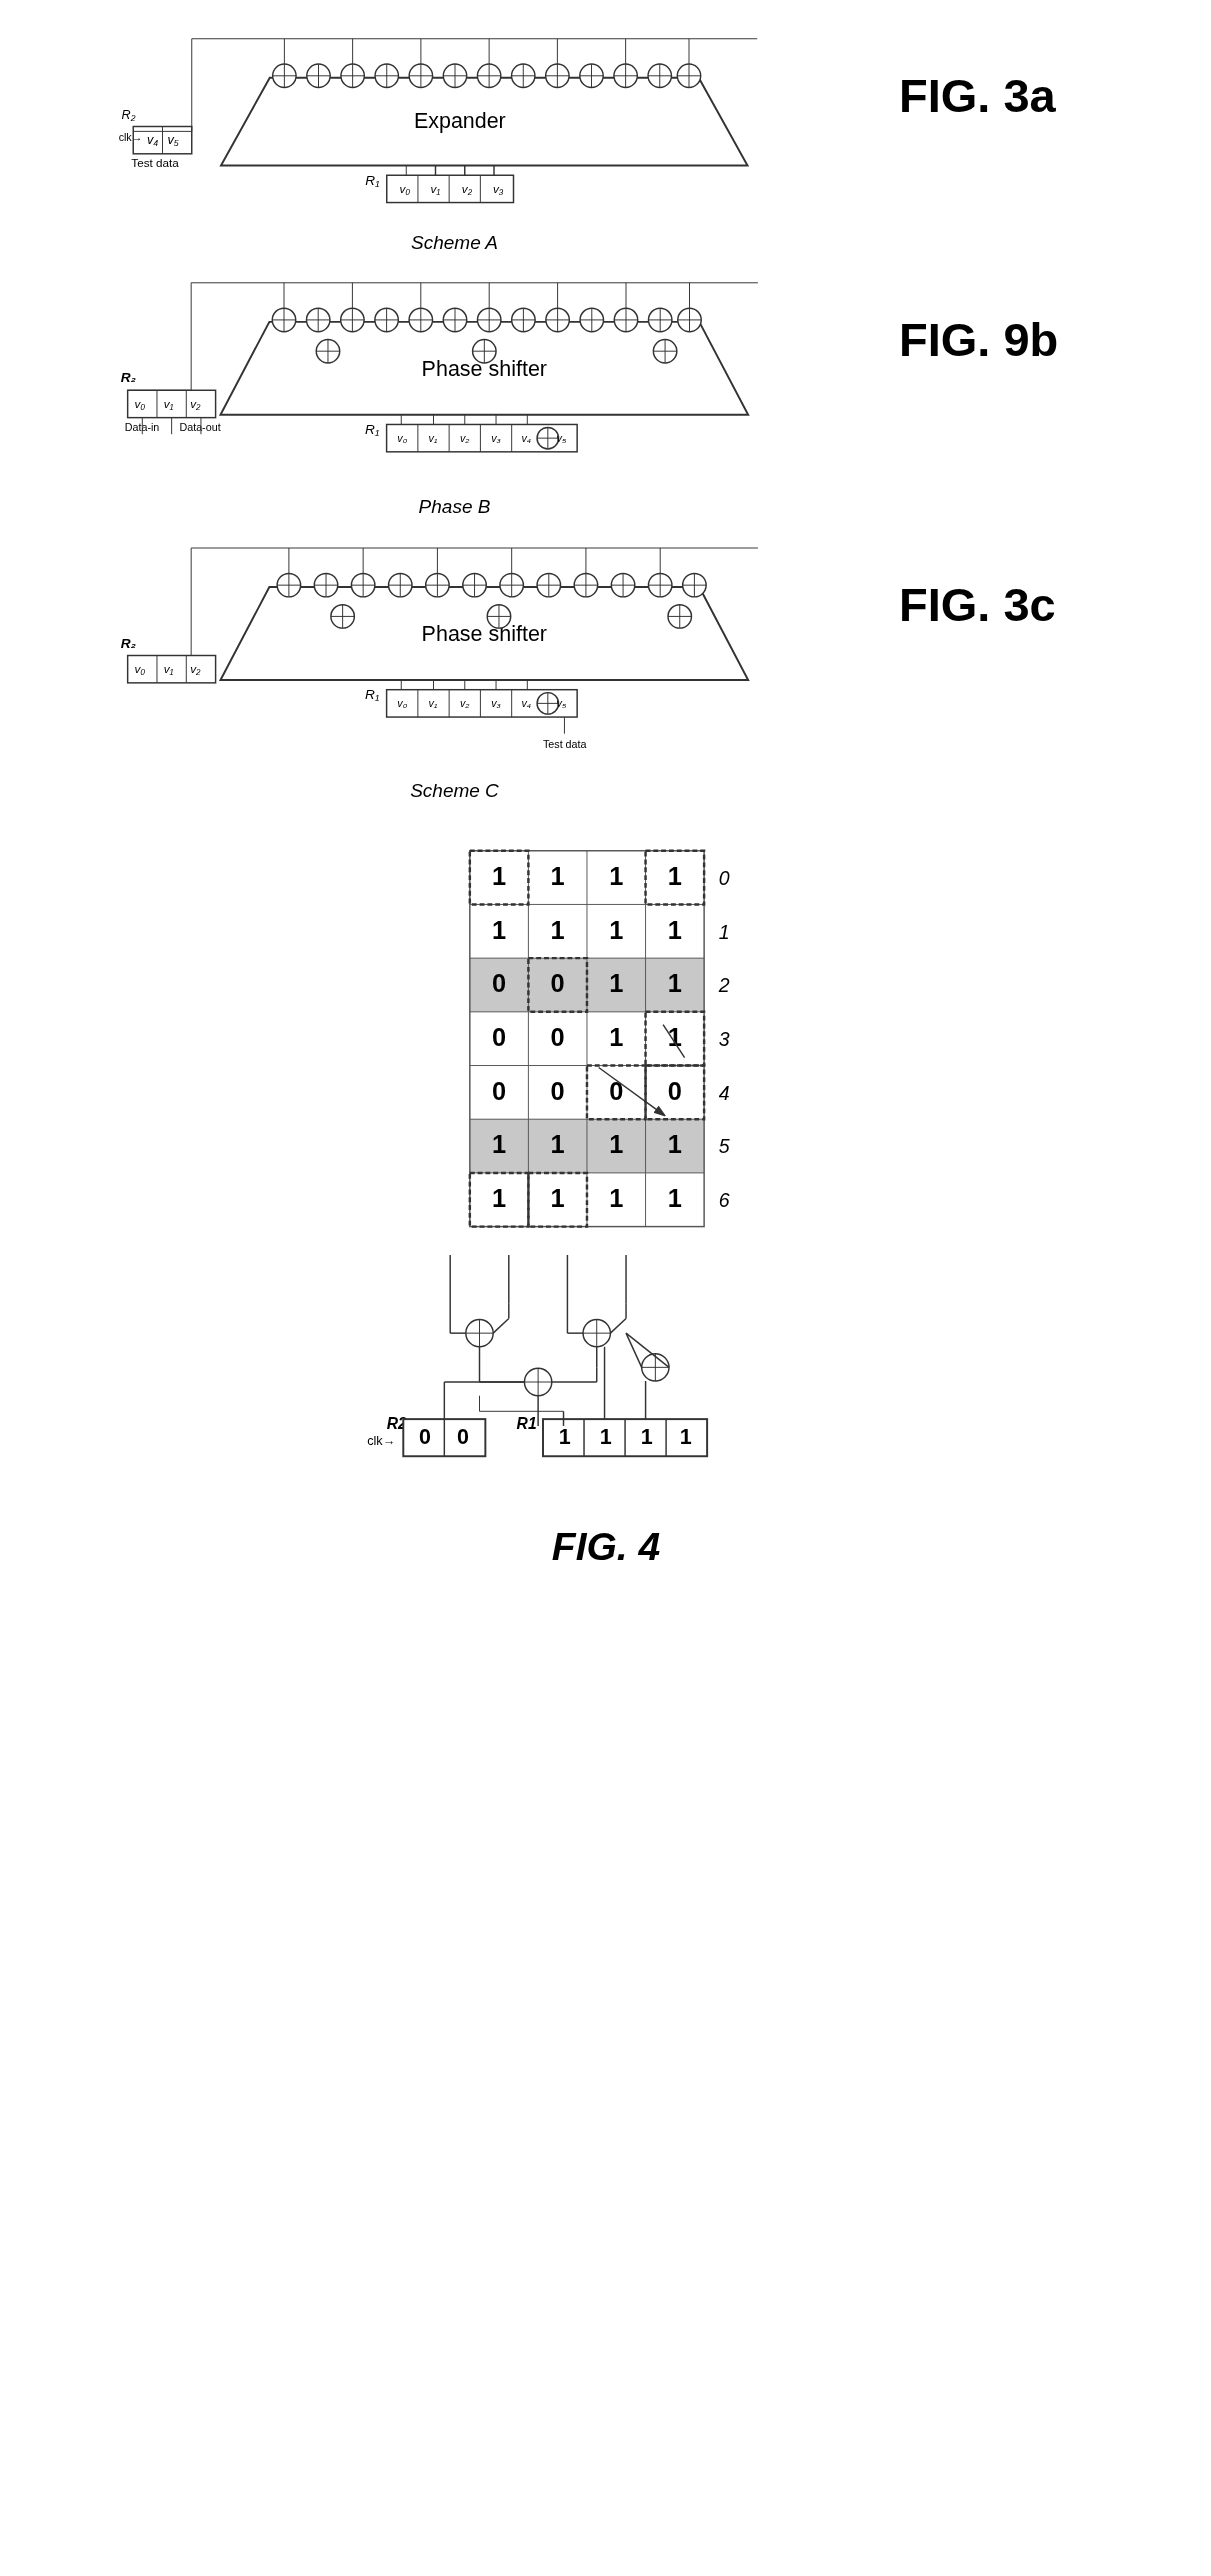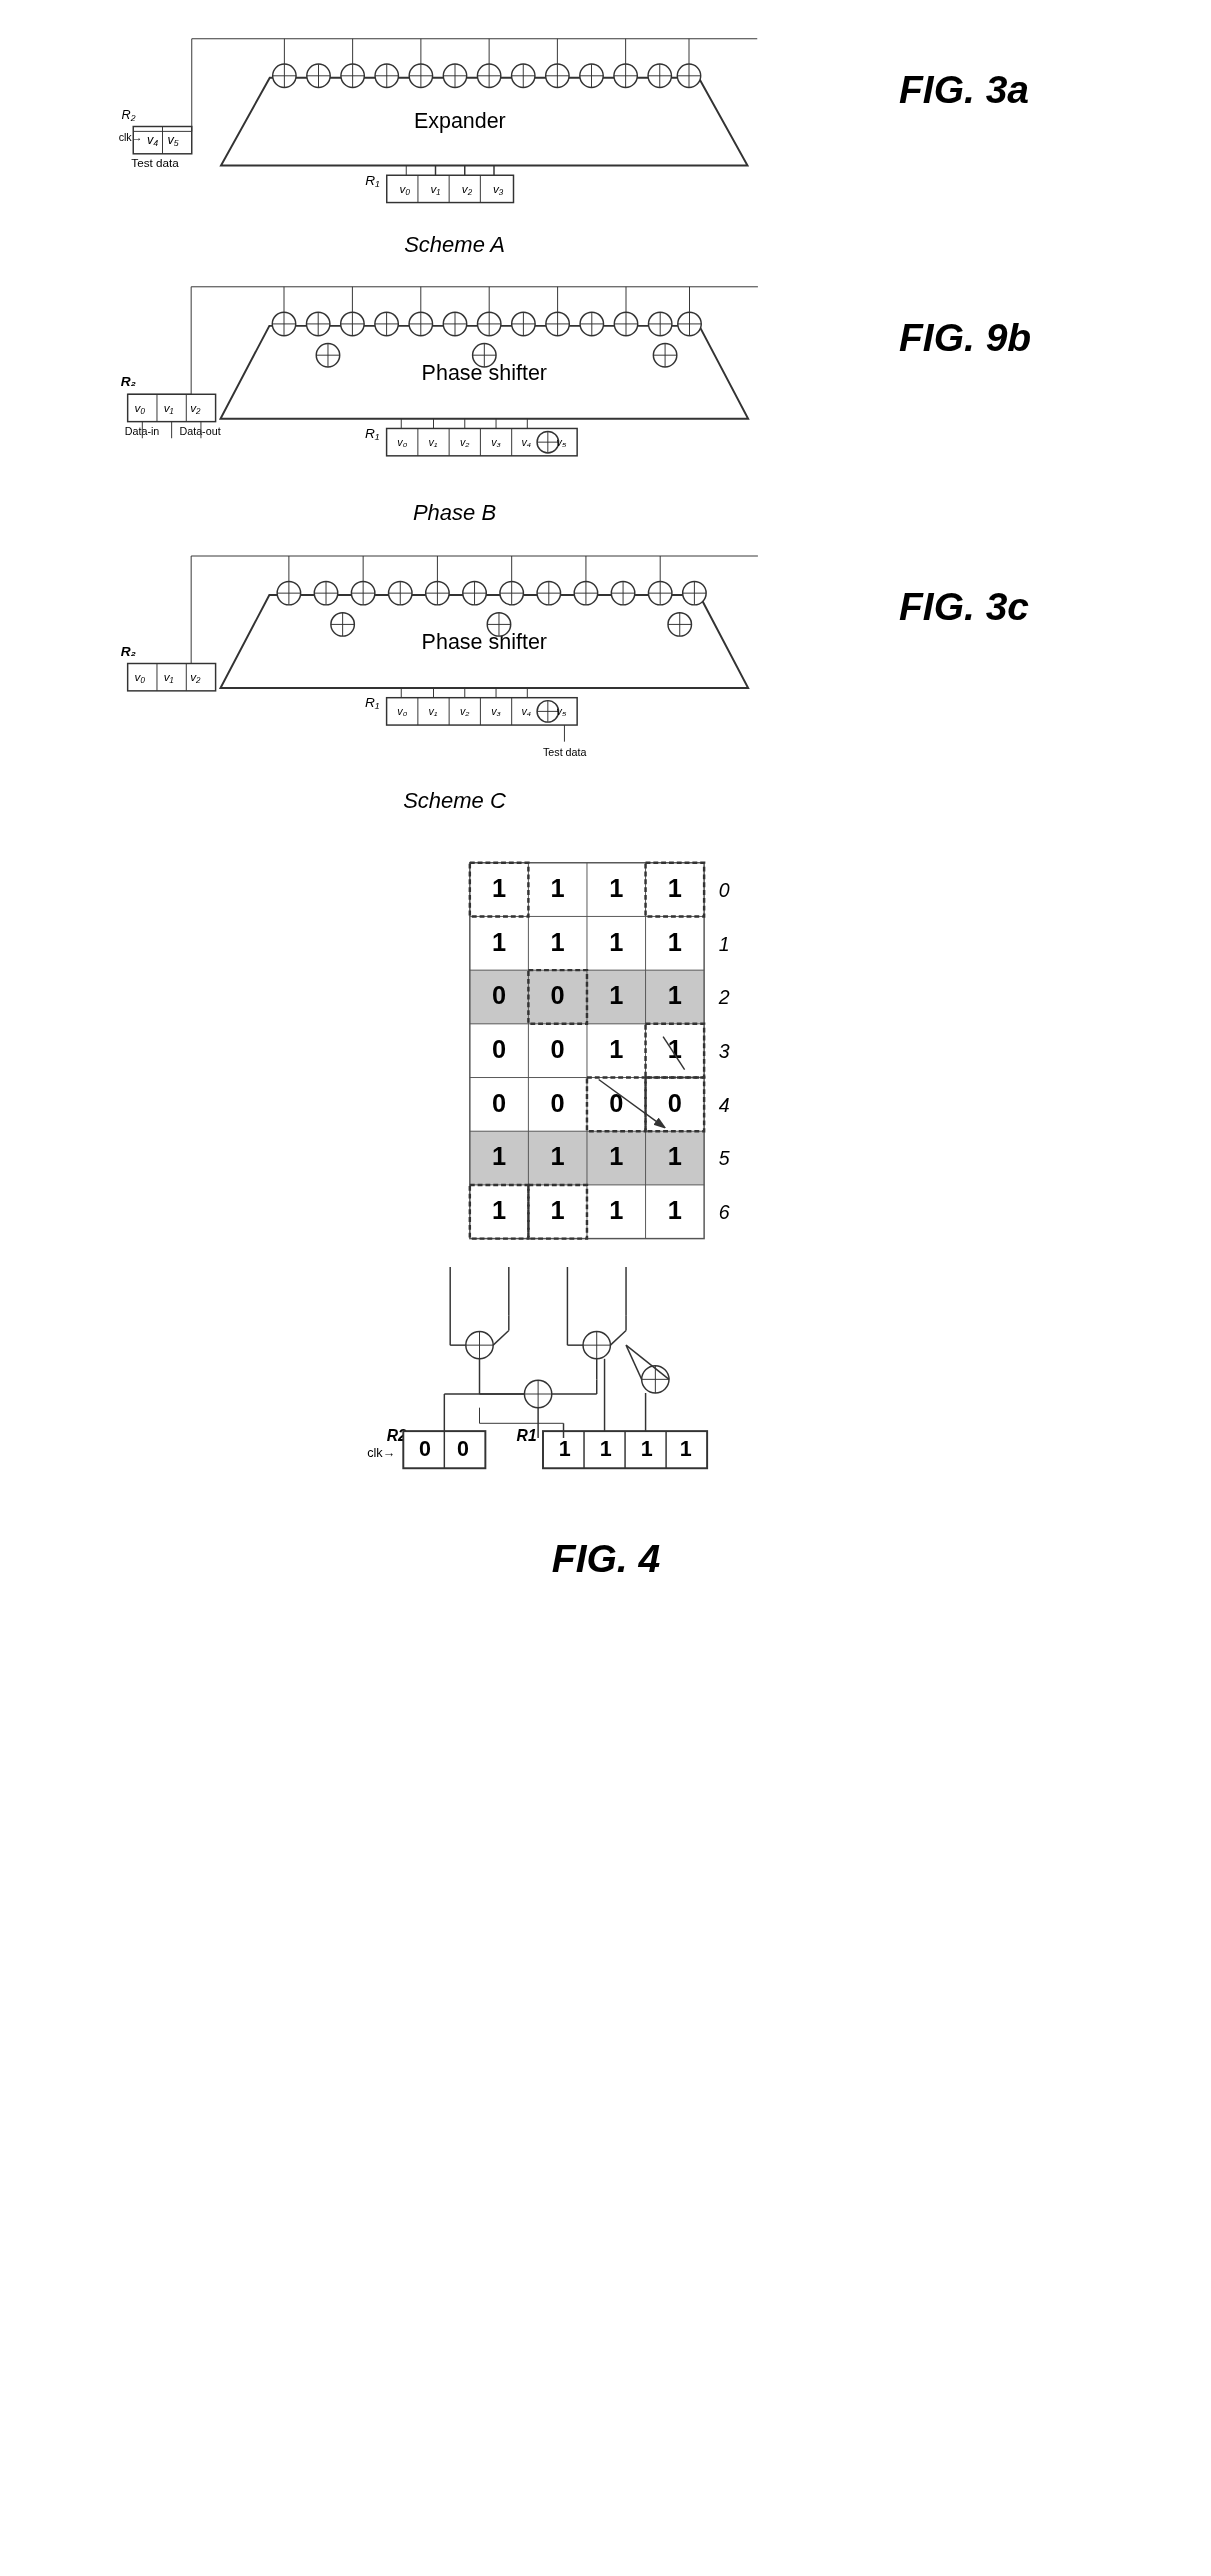--- a/index.html
+++ b/index.html
@@ -20,44 +20,43 @@
 
     .scheme-container {
       width: 831px;
       display: flex;
       flex-direction: column;
       align-items: center;
       position: relative;
     }
 
     .scheme-label {
-      font-size: 22px;
+      font-size: 19px;
       font-style: italic;
       margin-top: 7.8px;
     }
 
     
     .fig4-section {
       display: flex;
       flex-direction: column;
       align-items: center;
       margin-top: 39px;
     }
 
     .fig4-label {
       font-size: 39px;
       font-weight: bold;
       margin-top: 12px;
       font-style: italic;
     }
 
     .fig-label-right {
-      font-size: 39px;
+      font-size: 47px;
       font-weight: bold;
-      font-style: italic;
       margin-left: 29px;
       margin-top: 39px;
     }
 
     .section-wrapper {
       display: flex;
       align-items: flex-start;
       margin-bottom: 19.5px;
     }
 

